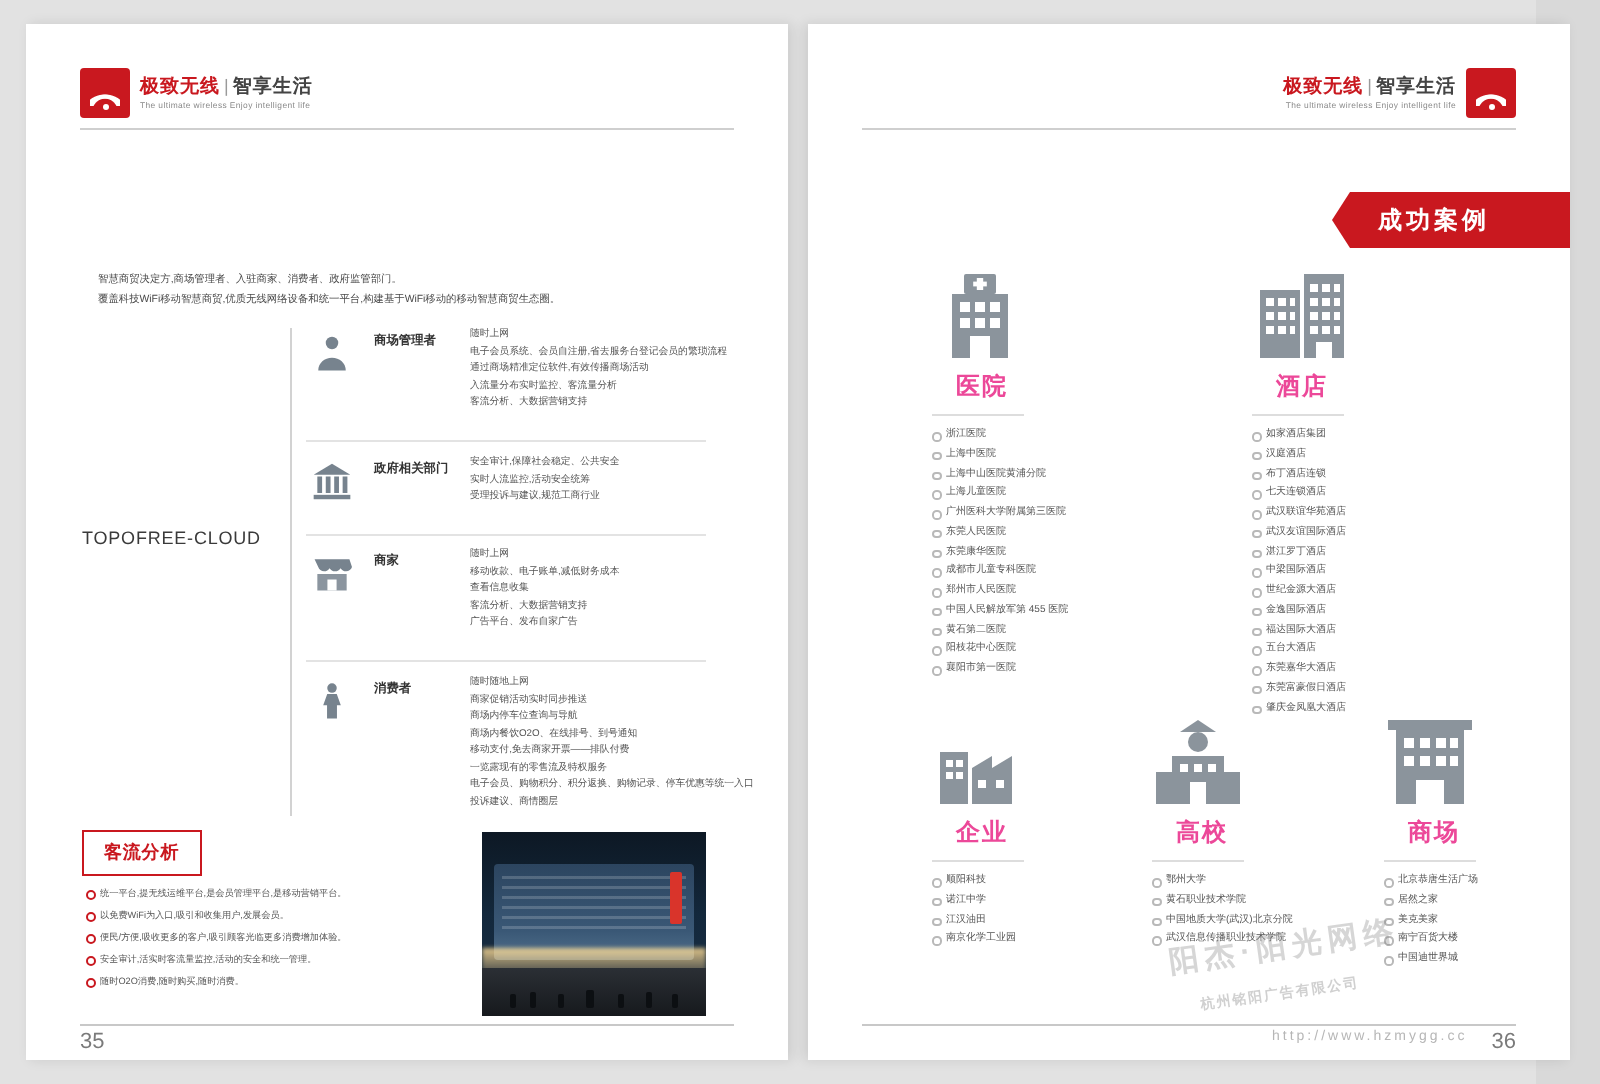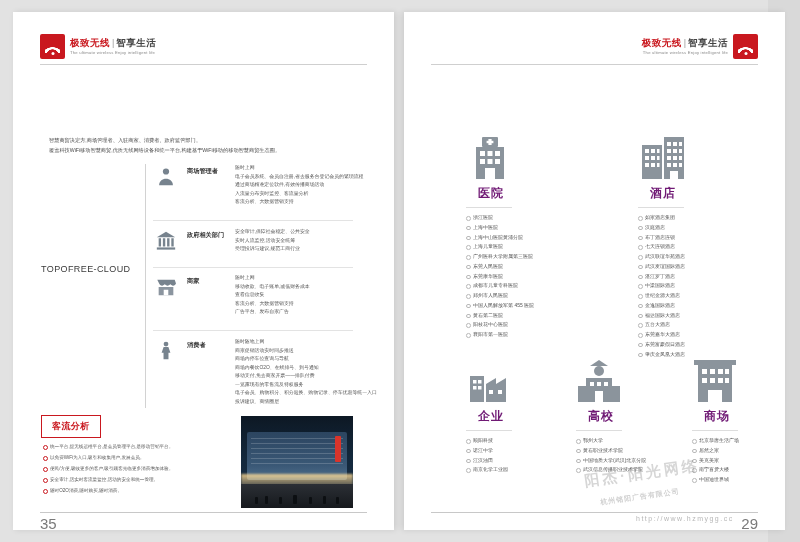--- a/index.html
+++ b/index.html
@@ -145,33 +145,33 @@
     content: ""; position: absolute; left: -9px; top: 0;
     border-top: 14px solid transparent; border-bottom: 14px solid transparent;
     border-right: 9px solid #c9181f;
   }
 
   .cat {
     position: absolute;
   }
   .cat .ico { height: 42px; display: flex; align-items: flex-end; color: #8b949c; }
   .cat .nm {
-    font-size: 12px; color: #701a75; font-weight: bold;
+    font-size: 12px; color: #ec4899; font-weight: bold;
     margin-top: 6px; margin-bottom: 5px; letter-spacing: 1px; padding-left: 12px;
   }
   .cat .nm-rule { width: 46px; height: 1px; background: #ddd; margin-bottom: 5px; }
   .cat ul { font-size: 5px; color: #555; line-height: 1.95; }
   .cat li { list-style: none; position: relative; padding-left: 7px; white-space: nowrap; }
   .cat li:before {
     content: ""; position: absolute; left: 0; top: 3px;
     width: 2.6px; height: 2.6px; border-radius: 50%; border: .7px solid #b9b9b9;
   }
 
   .pg-rule { position: absolute; height: 1px; background: #c8c8c8; }
-  .pg-num { position: absolute; font-size: 15px; color: #7a7a7a; }
+  .pg-num { position: absolute; font-size: 11px; color: #7a7a7a; }
 
   .wm {
     position: absolute; color: rgba(120,120,120,.30);
     font-size: 15px; font-weight: bold; letter-spacing: 3px;
     transform: rotate(-8deg); pointer-events: none;
   }
   .wm2 { font-size: 7px; letter-spacing: 1px; color: rgba(120,120,120,.35); transform: rotate(-8deg); }
   .wm-url { position: absolute; font-size: 7px; color: rgba(110,110,110,.5); letter-spacing: 1.5px; }
 </style>
 </head>
@@ -324,20 +324,23 @@
         </div>
         <div class="logo-en">The ultimate wireless    Enjoy intelligent life</div>
       </div>
       <div class="logo-mark">
         <div class="lm-inner"></div>
           <div class="lm-dot"></div>
       </div>
     </div>
     <div class="hdr-line" style="left:27px;top:52px;width:327px;"></div>
 
+    <div class="case-banner">
+      <span class="t">成功案例</span>
+    </div>
 
     <div class="cat" style="left:62px;top:125px;">
       <div class="ico">
         <svg width="48" height="42" viewBox="0 0 48 42" fill="#8b949c">
           <rect x="16" y="0" width="16" height="10" rx="1"></rect>
           <rect x="22.4" y="2" width="3.2" height="6" fill="#fff"></rect>
           <rect x="20.6" y="3.8" width="6.8" height="2.4" fill="#fff"></rect>
           <rect x="10" y="10" width="28" height="32"></rect>
           <g fill="#fff">
             <rect x="14" y="14" width="5" height="5"></rect>
@@ -362,21 +365,21 @@
         <li>东莞康华医院</li>
         <li>成都市儿童专科医院</li>
         <li>郑州市人民医院</li>
         <li>中国人民解放军第 455 医院</li>
         <li>黄石第二医院</li>
         <li>阳枝花中心医院</li>
         <li>襄阳市第一医院</li>
       </ul>
     </div>
 
-    <div class="cat" style="left:234px;top:125px;">
+    <div class="cat" style="left:222px;top:125px;">
       <div class="ico">
         <svg width="50" height="42" viewBox="0 0 50 42" fill="#8b949c">
           <rect x="4" y="8" width="20" height="34"></rect>
           <rect x="26" y="0" width="20" height="42"></rect>
           <g fill="#fff">
             <rect x="7" y="12" width="4" height="4"></rect>
               <rect x="13" y="12" width="4" height="4"></rect>
               <rect x="19" y="12" width="2.5" height="4"></rect>
             <rect x="7" y="19" width="4" height="4"></rect>
               <rect x="13" y="19" width="4" height="4"></rect>
@@ -499,16 +502,16 @@
         <li>南宁百货大楼</li>
         <li>中国迪世界城</li>
       </ul>
     </div>
 
     <div class="wm" style="left:180px;top:452px;">阳杰·阳光网络</div>
     <div class="wm wm2" style="left:196px;top:480px;">杭州铭阳广告有限公司</div>
     <div class="wm-url" style="left:232px;top:503px;">http://www.hzmygg.cc</div>
 
     <div class="pg-rule" style="left:27px;top:500px;width:327px;"></div>
-    <div class="pg-num" style="right:27px;top:503px;">29</div>
+    <div class="pg-num" style="right:27px;top:503px;">36</div>
   </div>
 
 </div>
 
 </body></html>

